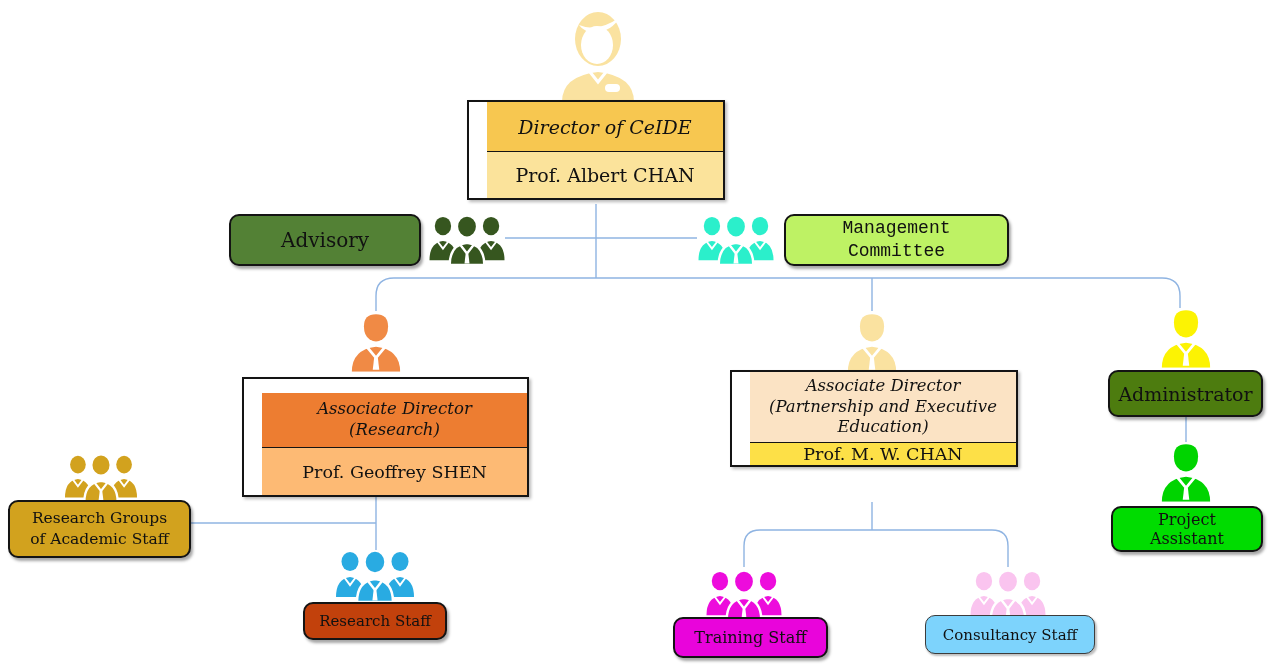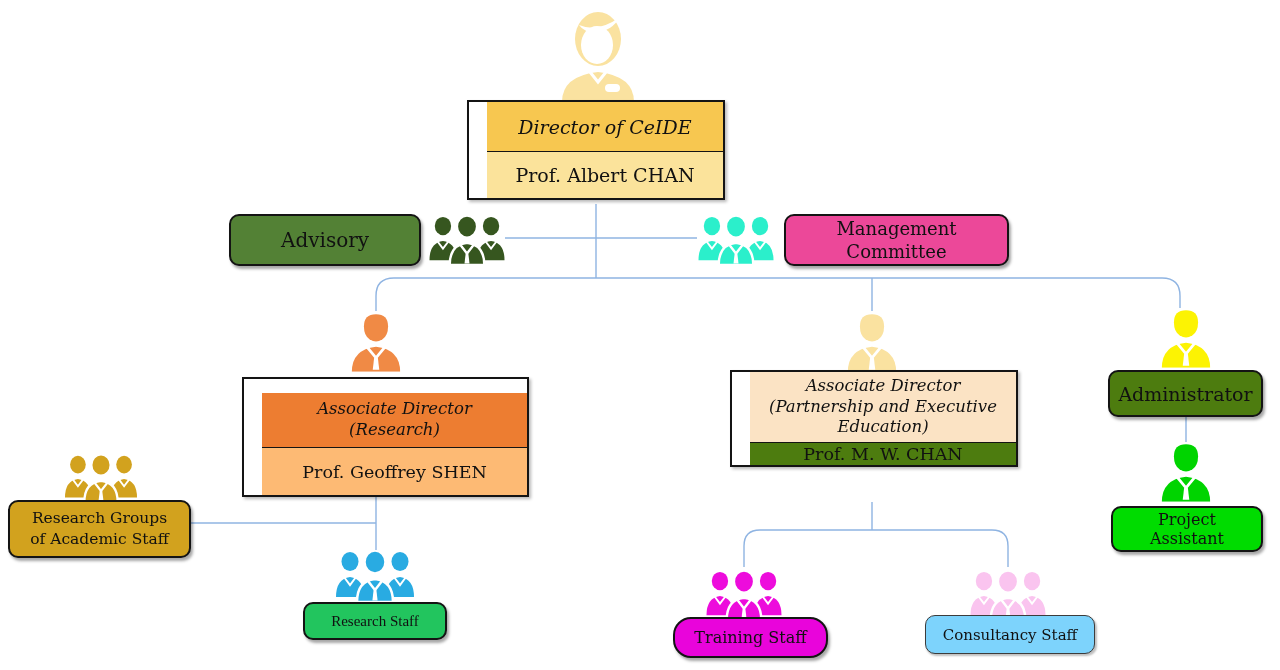--- a/index.html
+++ b/index.html
@@ -116,42 +116,42 @@
     </div>
   </div>
 
   <div class="node" style="left:229px;top:214px;width:192px;height:52px">
     <div class="pill fs20" style="background-color: rgb(83, 129, 53);">
         <span>Advisory</span>
       </div>
   </div>
 
   <div class="node" style="left:784px;top:214px;width:225px;height:52px">
-    <div class="pill fs18" style="background-color: #ec4899;">
+    <div class="pill fs18" style="background-color: #bef264; font-family: Liberation Mono, monospace;">
         <span style="max-width:150px">Management Committee</span>
       </div>
   </div>
 
   <div class="node" style="left:242px;top:377px;width:287px;height:120px">
     <div class="dbox">
       <div class="dhalf dtitle fs165" style="height: 55px; background-color: rgb(237, 125, 49); margin-top: 14px;">
           <span>Associate Director (Research)</span>
         </div>
       <div class="dhalf fs17" style="flex: 1 1 0%; background-color: #fdba74;">
           <span>Prof. Geoffrey SHEN</span>
         </div>
     </div>
   </div>
 
   <div class="node" style="left:730px;top:370px;width:288px;height:97px">
     <div class="dbox">
       <div class="dhalf dtitle fs165" style="height: 71px; background-color: rgb(251, 227, 196);">
           <span>Associate Director (Partnership and Executive Education)</span>
         </div>
-      <div class="dhalf fs17" style="flex: 1 1 0%; background-color: #4d7c0f;">
+      <div class="dhalf fs17" style="flex: 1 1 0%; background-color: #fde047;">
           <span>Prof. M. W. CHAN</span>
         </div>
     </div>
   </div>
 
   <div class="node" style="left:1108px;top:370px;width:155px;height:47px">
     <div class="pill fs19" style="background-color: #4d7c0f;">
         <span>Administrator</span>
       </div>
   </div>
@@ -162,27 +162,27 @@
       </div>
   </div>
 
   <div class="node" style="left:8px;top:500px;width:183px;height:58px">
     <div class="pill fs155" style="background-color: rgb(210, 162, 30);">
         <span style="max-width:150px">Research Groups of Academic Staff</span>
       </div>
   </div>
 
   <div class="node" style="left:303px;top:602px;width:144px;height:38px">
-    <div class="pill fs15" style="background-color: #22c55e; font-family: Liberation Serif, serif;">
+    <div class="pill fs15" style="background-color: #c2410c;">
         <span>Research Staff</span>
       </div>
   </div>
 
   <div class="node" style="left:673px;top:617px;width:155px;height:41px">
-    <div class="pill fs16" style="background-color: rgb(233, 4, 219); border-radius: 18px;">
+    <div class="pill fs16" style="background-color: rgb(233, 4, 219);">
         <span>Training Staff</span>
       </div>
   </div>
 
   <div class="node" style="left:925px;top:615px;width:170px;height:39px">
     <div class="pill thin fs15" style="background-color: #7dd3fc;">
         <span>Consultancy Staff</span>
       </div>
   </div>
 

